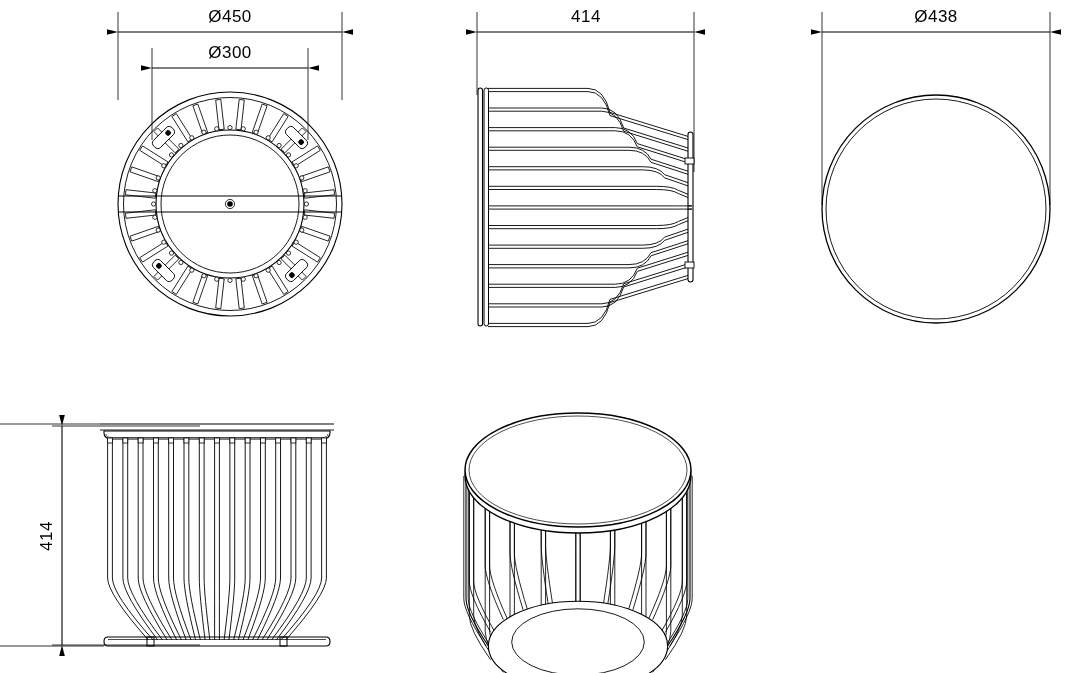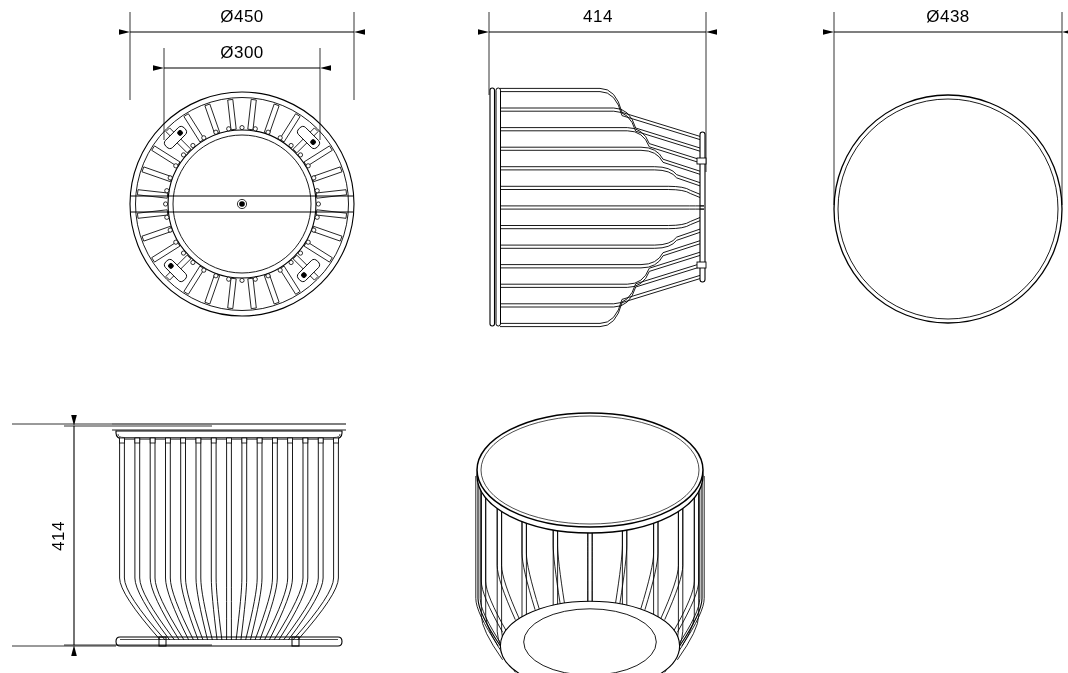--- a/index.html
+++ b/index.html
@@ -3,21 +3,21 @@
 <meta charset="utf-8">
 <style>
   html,body{margin:0;padding:0;background:#ffffff;}
   body{
     width:1068px;height:673px;
     font-family:"Liberation Sans", sans-serif;
     color:#000;
     overflow:hidden;
     position:relative;
   }
-  #sheet{position:absolute;left:12px;top:0;width:864px;height:673px;}
+  #sheet{position:absolute;left:0;top:0;width:864px;height:673px;}
   svg{display:block;}
   .dimtext{
     font-family:"Liberation Sans", sans-serif;
     font-size:17px;
     fill:#000;
     letter-spacing:0.5px;
   }
 </style>
 </head>
 <body>

